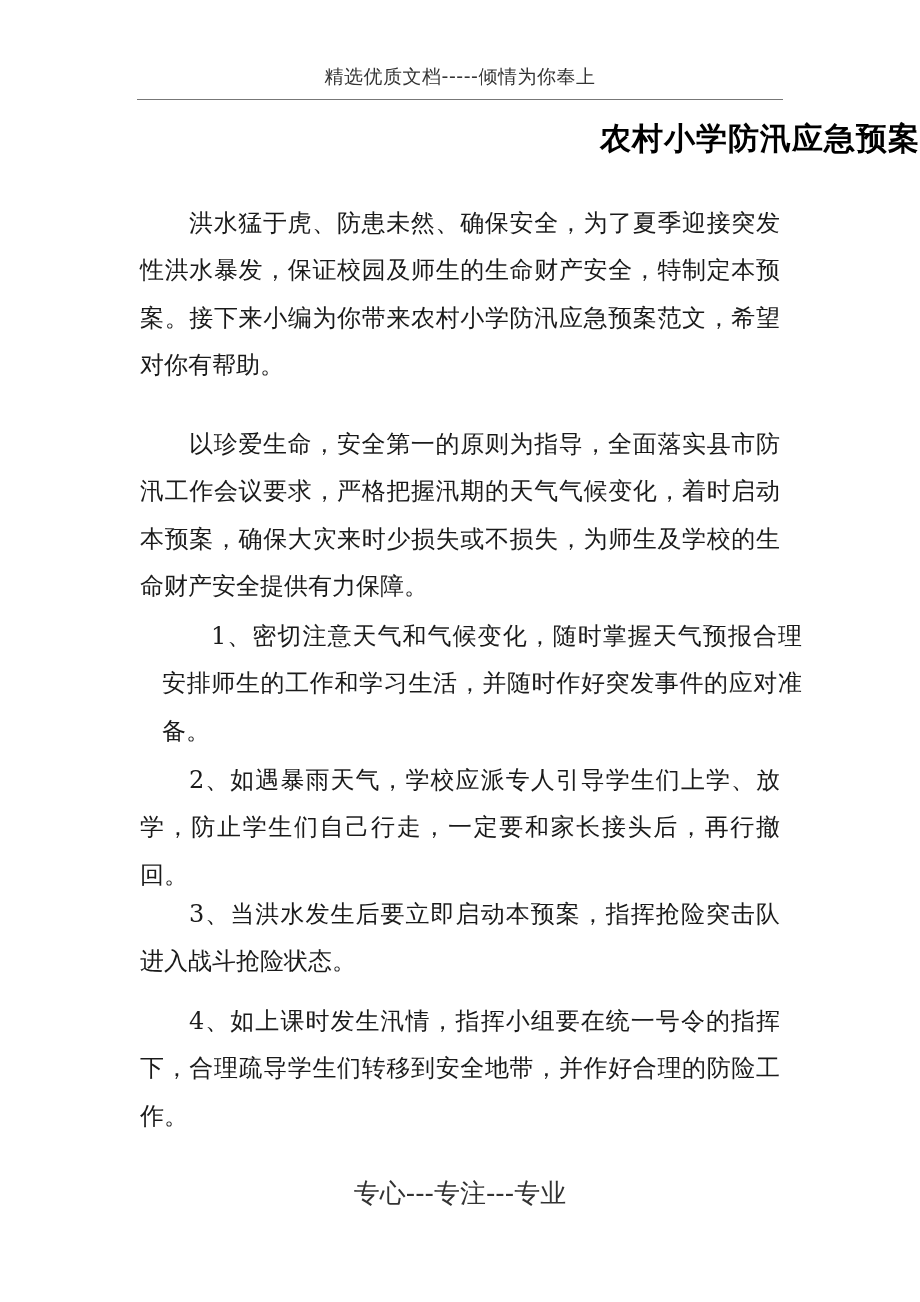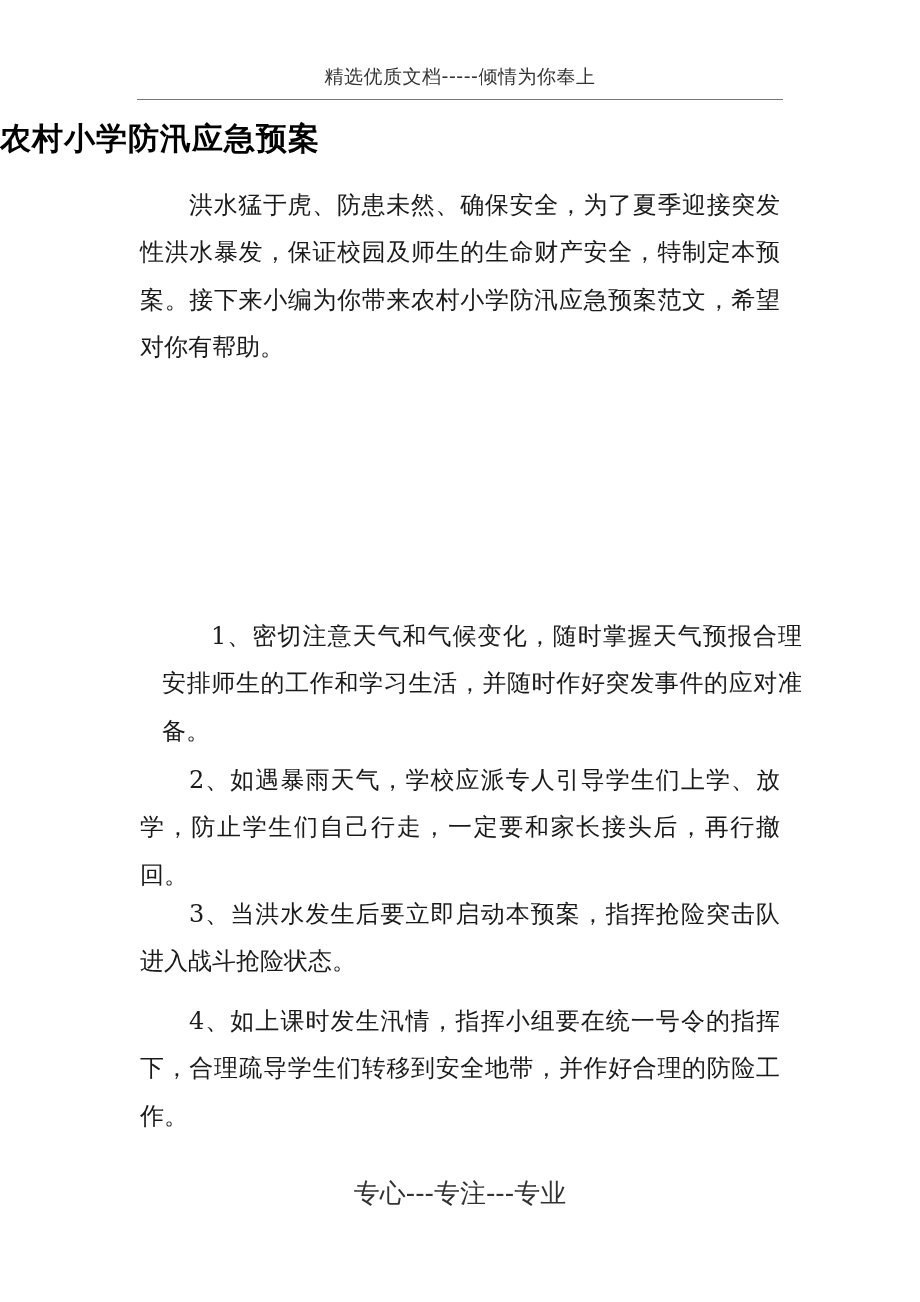--- a/index.html
+++ b/index.html
@@ -38,21 +38,21 @@
       top: 99px;
       width: 646px;
       height: 0;
       border-top: 1px solid #777777;
     }
     .title {
       position: absolute;
       left: 0;
       top: 118px;
       width: 920px;
-      text-align: left;
+      text-align: right;
       font-family: "DejaVu Sans", "Liberation Sans", sans-serif;
       font-weight: bold;
       font-size: 31px;
       color: #000000;
       letter-spacing: 1px;
     }
     .body {
       position: absolute;
       left: 140px;
       width: 640px;
@@ -80,24 +80,27 @@
 </head>
 <body>
 
 <div class="page">
 
   <div class="header-text">精选优质文档-----倾情为你奉上</div>
   <div class="header-rule"></div>
 
   <div class="title">农村小学防汛应急预案</div>
 
-  <div class="body" style="top:182px;">
+  <div class="body" style="top:200px;">
     <p class="para">洪水猛于虎、防患未然、确保安全，为了夏季迎接突发性洪水暴发，保证校园及师生的生命财产安全，特制定本预案。接下来小编为你带来农村小学防汛应急预案范文，希望对你有帮助。</p>
   </div>
 
+  <div class="body" style="top:421px;">
+    <p class="para">以珍爱生命，安全第一的原则为指导，全面落实县市防汛工作会议要求，严格把握汛期的天气气候变化，着时启动本预案，确保大灾来时少损失或不损失，为师生及学校的生命财产安全提供有力保障。</p>
+  </div>
 
   <div class="body" style="top:613px;margin-left:22px;">
     <p class="para">1、密切注意天气和气候变化，随时掌握天气预报合理安排师生的工作和学习生活，并随时作好突发事件的应对准备。</p>
   </div>
 
   <div class="body" style="top:757px;">
     <p class="para">2、如遇暴雨天气，学校应派专人引导学生们上学、放学，防止学生们自己行走，一定要和家长接头后，再行撤回。</p>
   </div>
 
   <div class="body" style="top:891px;">

